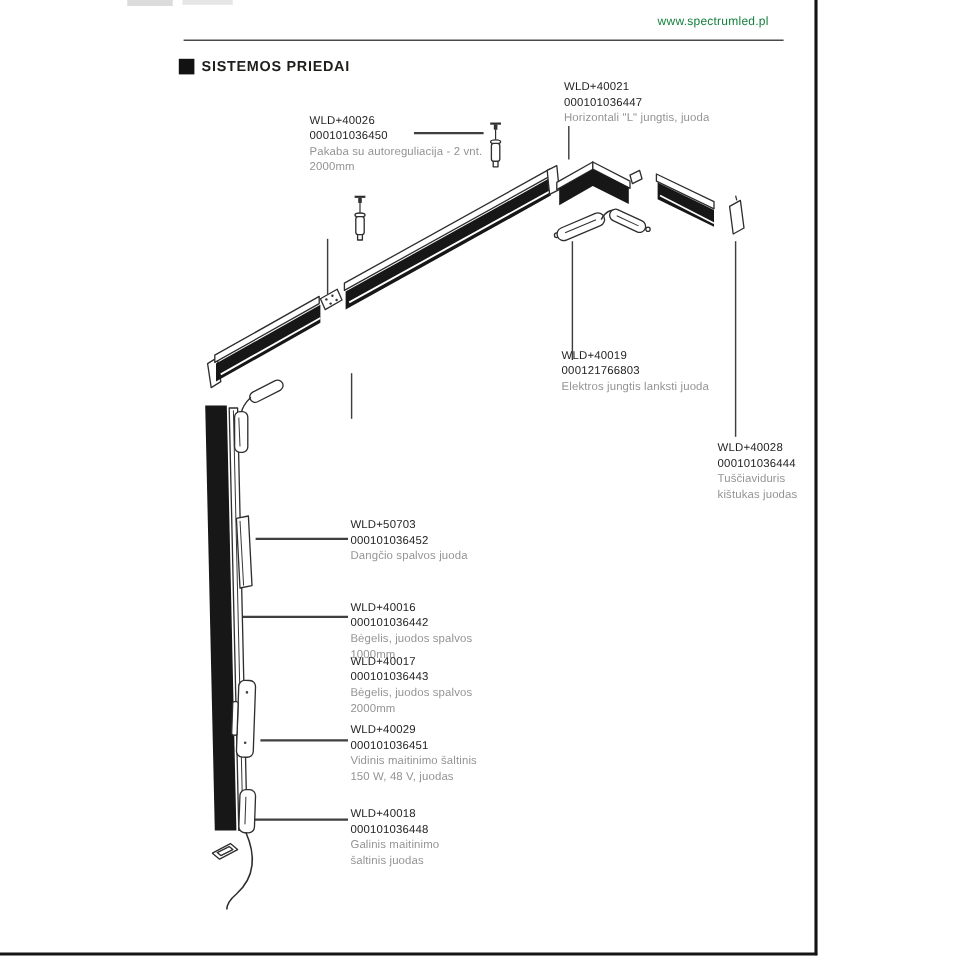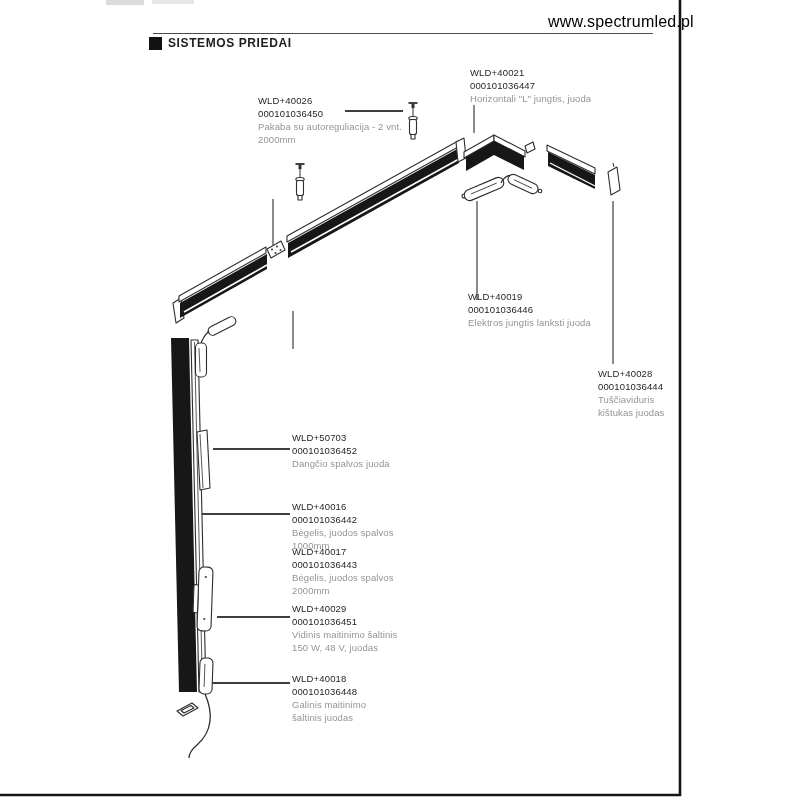--- a/index.html
+++ b/index.html
@@ -1,20 +1,20 @@
 <!DOCTYPE html>
 <html><head>
 <meta charset="utf-8">
 <style>
   html,body{margin:0;padding:0;background:#ffffff;}
   .page{position:relative;width:800px;height:800px;background:#fff;overflow:hidden;
         font-family:"Liberation Sans", sans-serif;}
   svg{position:absolute;left:0;top:0;}
-  .url{position:absolute;left:548px;top:13px;font-size:16px;color:#000000;letter-spacing:.2px;}
-  .section-title{position:absolute;left:149px;top:36px;display:flex;align-items:center;gap:6px;}
+  .url{position:absolute;left:548px;top:13px;font-size:10px;color:#15803d;letter-spacing:.2px;}
+  .section-title{position:absolute;left:149px;top:48px;display:flex;align-items:center;gap:6px;}
   .section-title .sq{width:13px;height:13px;background:#121212;}
   .section-title .t{font-size:12px;font-weight:bold;color:#1d1d1b;letter-spacing:.6px;}
   .callout{position:absolute;line-height:13px;white-space:nowrap;}
   .callout .code{font-size:9.5px;font-weight:normal;color:#1f1f1f;letter-spacing:.15px;}
   .callout .desc{font-size:9.5px;color:#949494;letter-spacing:.1px;}
   .callout .desc:empty{display:none;}
   
   .shape{fill:#ffffff;stroke:#2e2e2e;stroke-width:1.1;stroke-linejoin:round;}
   .blk{fill:#171717;stroke:none;}
   .lin{fill:none;stroke:#2e2e2e;}
@@ -175,21 +175,21 @@
   <div class="callout" style="left:470px;top:66px">
     <div class="code">WLD+40021</div>
     <div class="code">000101036447</div>
     <div class="desc">Horizontali "L" jungtis, juoda</div>
 
   </div>
 
 
   <div class="callout" style="left:468px;top:290px">
     <div class="code">WLD+40019</div>
-    <div class="code">000101036446</div>
+    <div class="code">000121766803</div>
     <div class="desc">Elektros jungtis lanksti juoda</div>
 
   </div>
 
 
   <div class="callout" style="left:598px;top:367px">
     <div class="code">WLD+40028</div>
     <div class="code">000101036444</div>
     <div class="desc">Tuščiaviduris</div>
     <div class="desc">kištukas juodas</div>

